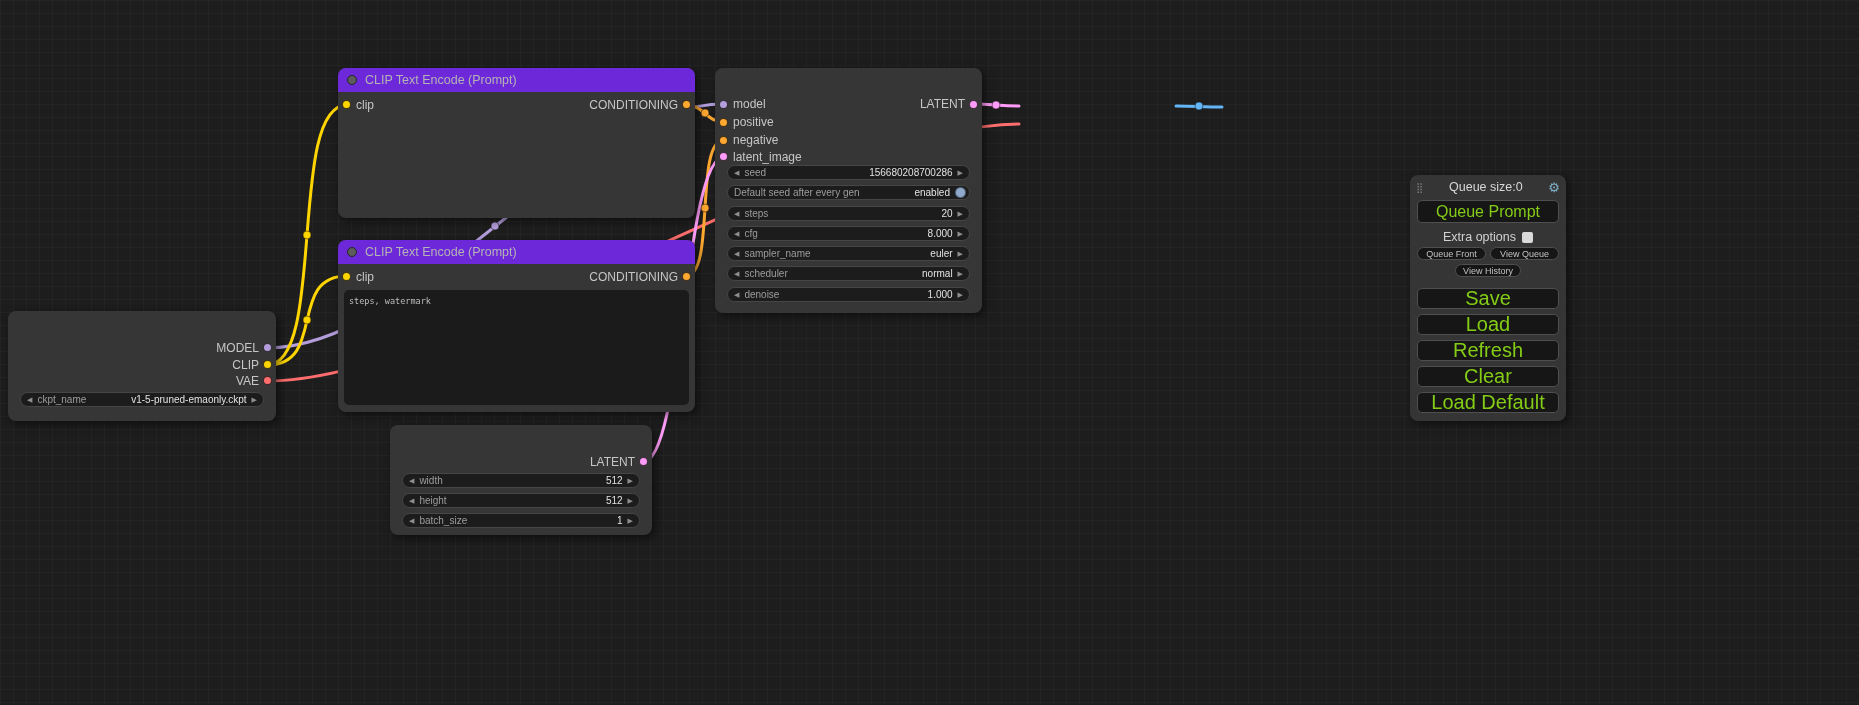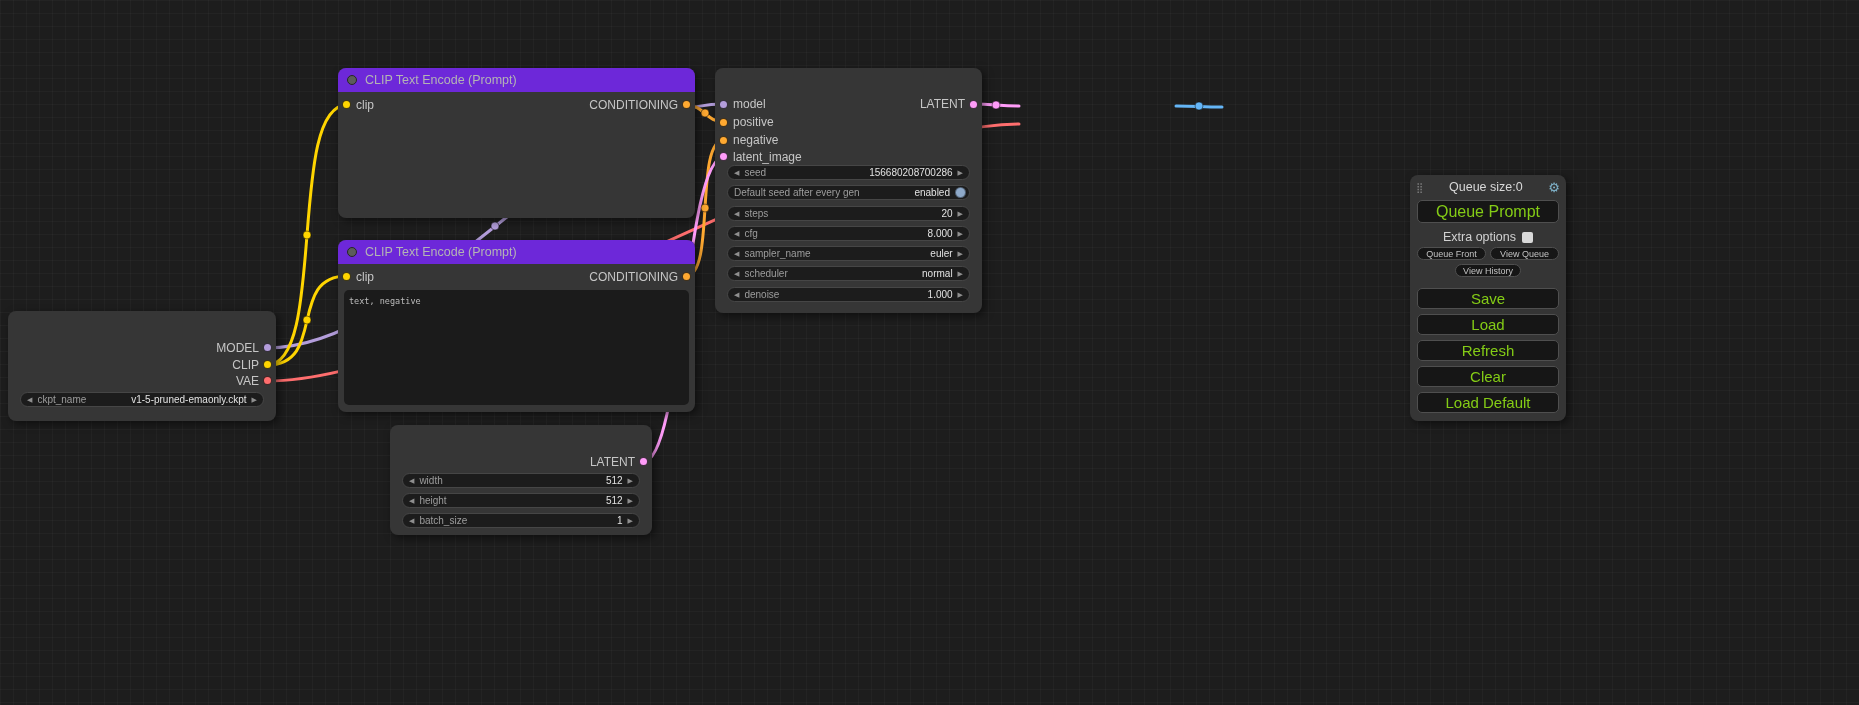--- a/index.html
+++ b/index.html
@@ -48,21 +48,21 @@
   #menu { position:absolute; left:1410px; top:175px; width:156px; height:246px;
     background:#353535; border-radius:8px; box-shadow:3px 3px 9px rgba(0,0,0,0.5); }
   .menu-header { position:absolute; left:6px; right:6px; top:4px; height:16px;
     display:flex; align-items:center; }
   .drag-handle { color:#7a7a7a; font-size:10px; cursor:grab; }
   .queue-size { flex:1; display:flex; justify-content:center; 
     color:#d8d8d8; font-size:12.5px; }
   .gear { font-size:13px; cursor:pointer; }
   .btn { position:absolute; background:#161616; border:1px solid #4f4f4f; border-radius:5px;
     color:#84cc16; display:flex; align-items:center; justify-content:center; cursor:pointer; }
-  .btn.big { left:7px; width:142px; height:21px; font-size:15px; }
+  .btn.big { left:7px; width:142px; height:21px; font-size:20px; }
   .btn.small { height:13px; font-size:9px; border-radius:7px; color:#c2c2c2; }
   .extra { position:absolute; left:0; right:0; top:55px; height:14px;
     display:flex; align-items:center; justify-content:center; gap:6px;
     color:#d2d2d2; font-size:12.5px; }
   .checkbox { width:11px; height:11px; background:#d9d9d9; border-radius:2px; cursor:pointer; }
 </style>
 </head>
 <body>
 
 <div id="canvas">
@@ -115,21 +115,21 @@
 
   <div class="node" style="left:338px;top:240px;width:357px;height:172px">
     <div class="ntitle">
       <span class="ndot"></span>
       <span class="ntext">CLIP Text Encode (Prompt)</span>
     </div>
     <span class="port in" style="top: 32px; background: rgb(255, 213, 0);"></span>
     <span class="plabel in" style="top:30px">clip</span>
     <span class="plabel out" style="top:30px">CONDITIONING</span>
     <span class="port out" style="top: 32px; background: rgb(255, 169, 49);"></span>
-    <div class="textbox" style="left:6px;top:50px;width:345px;height:115px">text, negative</div>
+    <div class="textbox" style="left:6px;top:50px;width:345px;height:115px">steps, watermark</div>
   </div>
 
   <div class="node" style="left:390px;top:425px;width:262px;height:110px">
     <span class="plabel out" style="top:30px">LATENT</span>
     <span class="port out" style="top: 32px; background: rgb(255, 156, 249);"></span>
     <div class="pill" style="left:12px;top:48px;width:238px">
       <span class="arrow">◀</span>
       <span class="wlabel">width</span>
       <span class="wvalue">512</span>
       <span class="arrow">▶</span>

